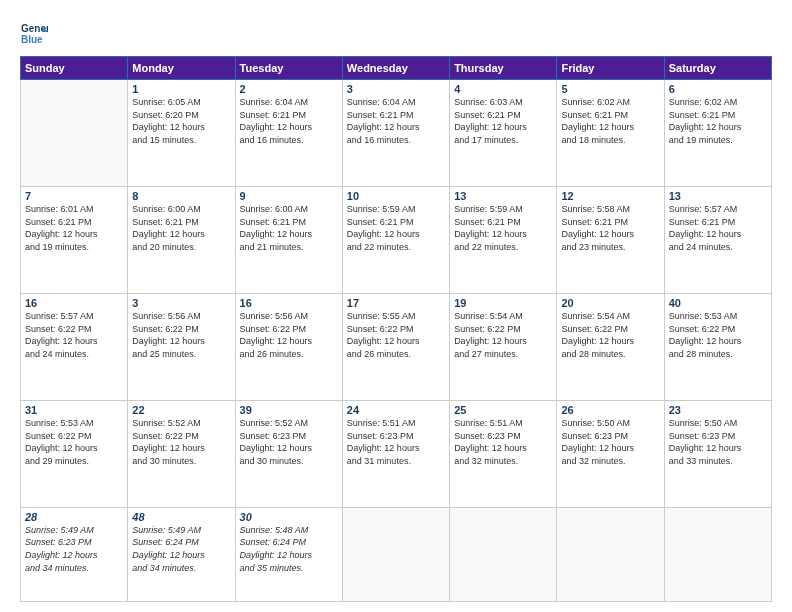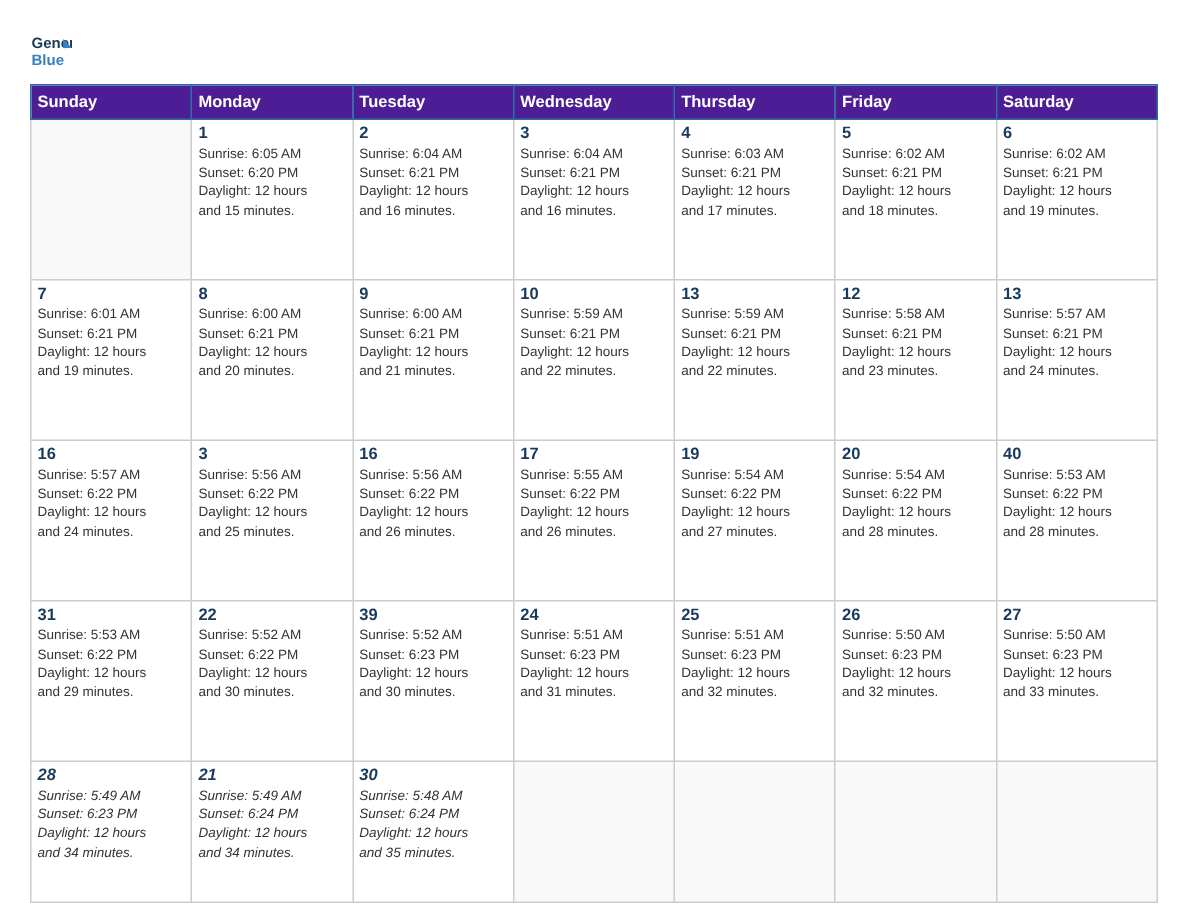--- a/index.html
+++ b/index.html
@@ -236,31 +236,31 @@
           </td>
           <td>
             <span class="day-num">25</span>
             <div class="day-info">Sunrise: 5:51 AM<br>Sunset: 6:23 PM<br>Daylight: 12 hours<br>and 32 minutes.</div>
           </td>
           <td>
             <span class="day-num">26</span>
             <div class="day-info">Sunrise: 5:50 AM<br>Sunset: 6:23 PM<br>Daylight: 12 hours<br>and 32 minutes.</div>
           </td>
           <td>
-            <span class="day-num">27</span>
+            <span class="day-num">23</span>
             <div class="day-info">Sunrise: 5:50 AM<br>Sunset: 6:23 PM<br>Daylight: 12 hours<br>and 33 minutes.</div>
           </td>
         </tr>
         <tr class="week-row-last">
           <td>
             <span class="day-num">28</span>
             <div class="day-info">Sunrise: 5:49 AM<br>Sunset: 6:23 PM<br>Daylight: 12 hours<br>and 34 minutes.</div>
           </td>
           <td>
-            <span class="day-num">21</span>
+            <span class="day-num">48</span>
             <div class="day-info">Sunrise: 5:49 AM<br>Sunset: 6:24 PM<br>Daylight: 12 hours<br>and 34 minutes.</div>
           </td>
           <td>
             <span class="day-num">30</span>
             <div class="day-info">Sunrise: 5:48 AM<br>Sunset: 6:24 PM<br>Daylight: 12 hours<br>and 35 minutes.</div>
           </td>
           <td class="empty"></td>
           <td class="empty"></td>
           <td class="empty"></td>
           <td class="empty"></td>

